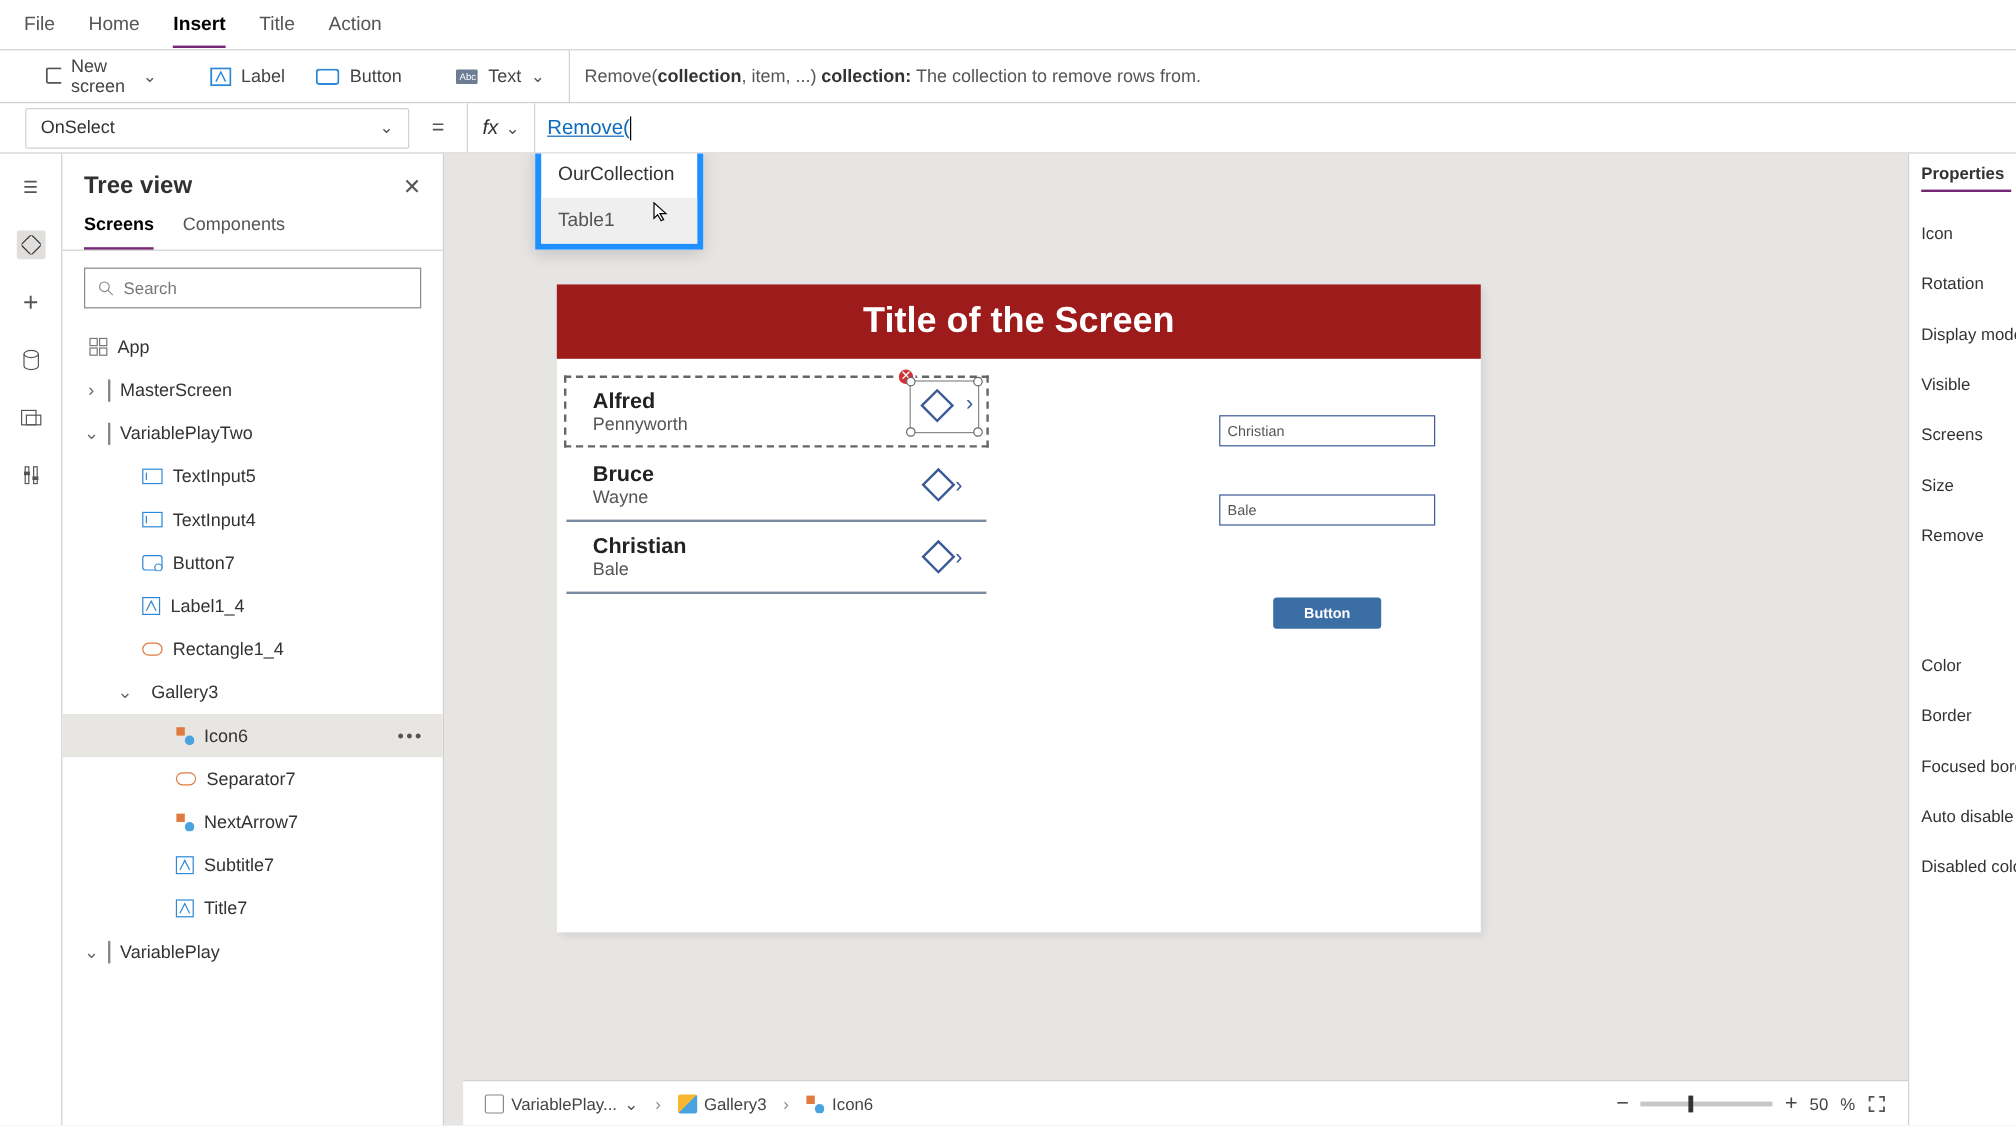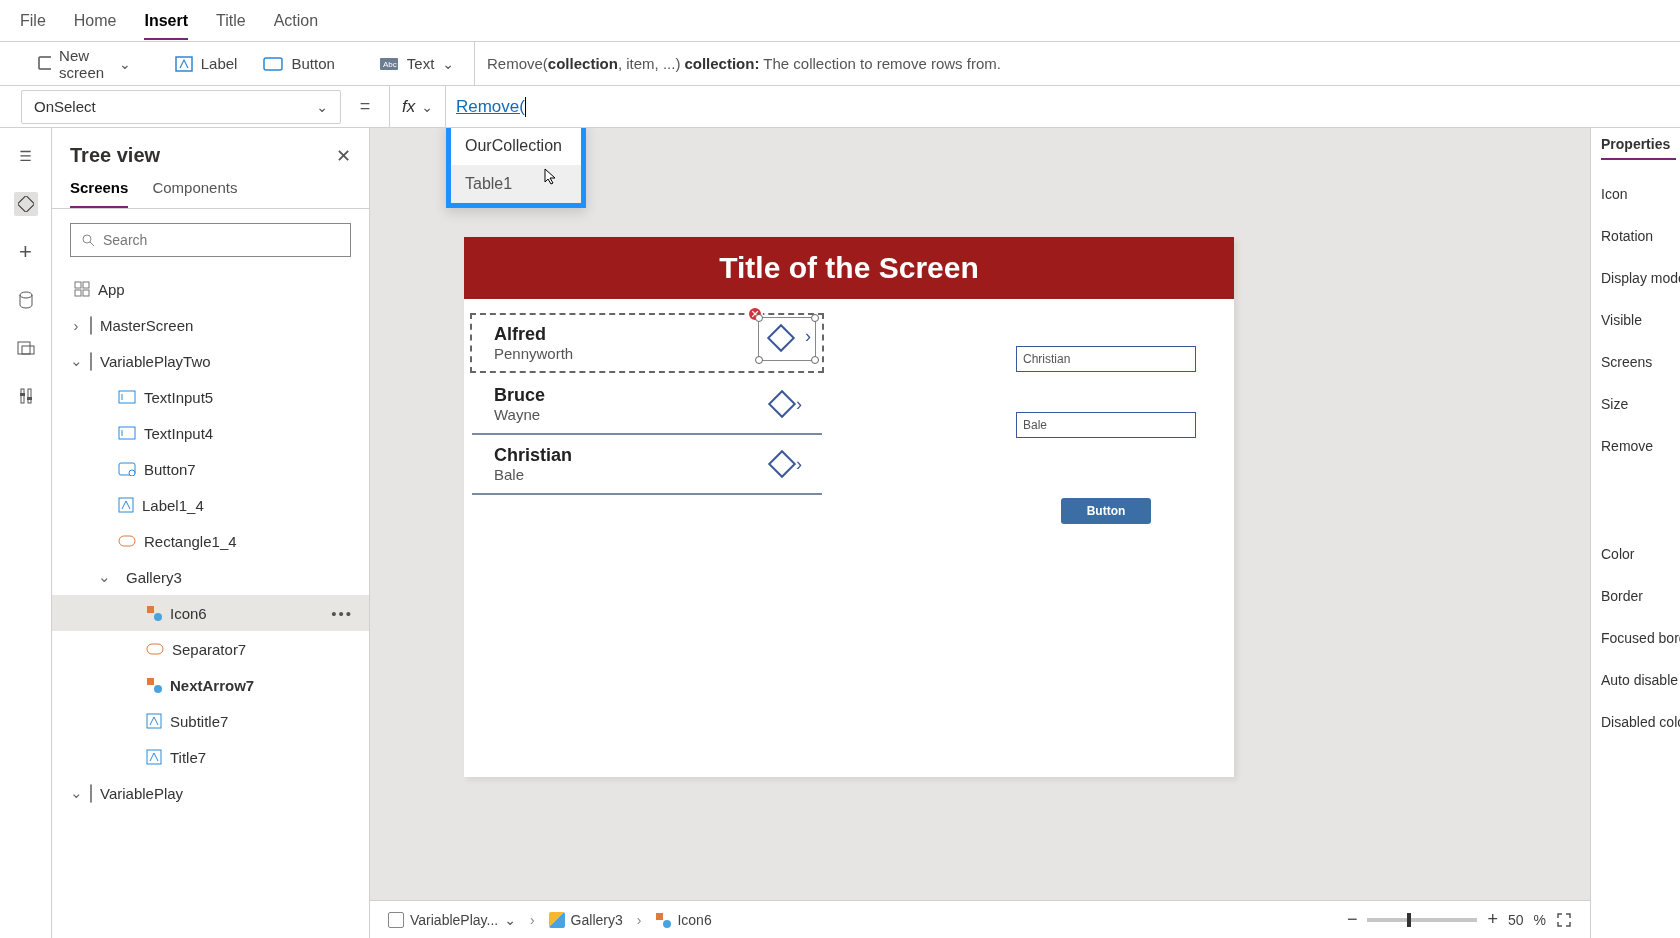--- a/index.html
+++ b/index.html
@@ -80,21 +80,21 @@
   .chev{font-size:18px;color:#3b5998;}
   .sel-handles{position:absolute;right:6px;top:2px;width:58px;height:44px;border:1px solid #888;}
   .handle{position:absolute;width:8px;height:8px;background:#fff;border:1px solid #666;border-radius:50%;}
   .handle.tl{left:-4px;top:-4px}.handle.tr{right:-4px;top:-4px}.handle.bl{left:-4px;bottom:-4px}.handle.br{right:-4px;bottom:-4px}
   .err-dot{position:absolute;left:-12px;top:-12px;width:16px;height:16px;background:#d13438;border:2px solid #fff;border-radius:50%;color:#fff;font-size:11px;line-height:12px;text-align:center;}
   .inputs-area{position:absolute;left:646px;top:218px;display:flex;flex-direction:column;gap:40px;align-items:center;}
   .text-input{width:180px;height:26px;border:1px solid #3b5998;padding:0 6px;font-size:12px;color:#555;background:#fff;}
   .canvas-btn{width:90px;height:26px;background:var(--btn-blue);color:#fff;border:none;border-radius:3px;font-size:12px;font-weight:600;margin-top:20px;}
 
   
-  .canvas-footer{position:absolute;left:0;bottom:0;right:0;height:38px;border-top:1px solid var(--border);background:#fff;display:flex;align-items:center;padding:0 18px;gap:14px;font-size:14px;color:#444;}
+  .canvas-footer{position:absolute;left:16px;bottom:0;right:0;height:38px;border-top:1px solid var(--border);background:#fff;display:flex;align-items:center;padding:0 18px;gap:14px;font-size:14px;color:#444;}
   .crumb{display:flex;align-items:center;gap:6px;}
   .zoom-controls{margin-left:auto;display:flex;align-items:center;gap:10px;}
   .slider{width:110px;height:4px;background:#c8c6c4;position:relative;}
   .slider::after{content:"";position:absolute;left:40px;top:-5px;width:4px;height:14px;background:#333;}
 
   
   .props{width:90px;border-left:1px solid var(--border);padding:8px 4px 0 10px;font-size:14px;display:flex;flex-direction:column;gap:26px;overflow:hidden;white-space:nowrap;}
   .props .tab-active{font-weight:600;border-bottom:2px solid var(--accent);padding-bottom:6px;}
   .props div{color:#333;}
 
@@ -314,21 +314,21 @@
           </div>
           <div class="tree-item" style="padding-left: 74px;">
             <span class="caret"></span>
             <span>
               <svg width="18" height="12">
                 <rect x="1" y="1" width="16" height="10" rx="5" fill="none" stroke="#e07a3f"></rect>
               </svg>
             </span>
             <span>Separator7</span>
           </div>
-          <div class="tree-item" style="padding-left: 74px; font-weight: bold;">
+          <div class="tree-item" style="padding-left: 74px;">
             <span class="caret"></span>
             <span>
               <svg width="16" height="16">
                 <rect x="1" y="1" width="7" height="7" fill="#e07a3f"></rect>
                 <circle cx="12" cy="12" r="4" fill="#4aa3df"></circle>
               </svg>
             </span>
             <span>NextArrow7</span>
           </div>
           <div class="tree-item" style="padding-left: 74px;">

